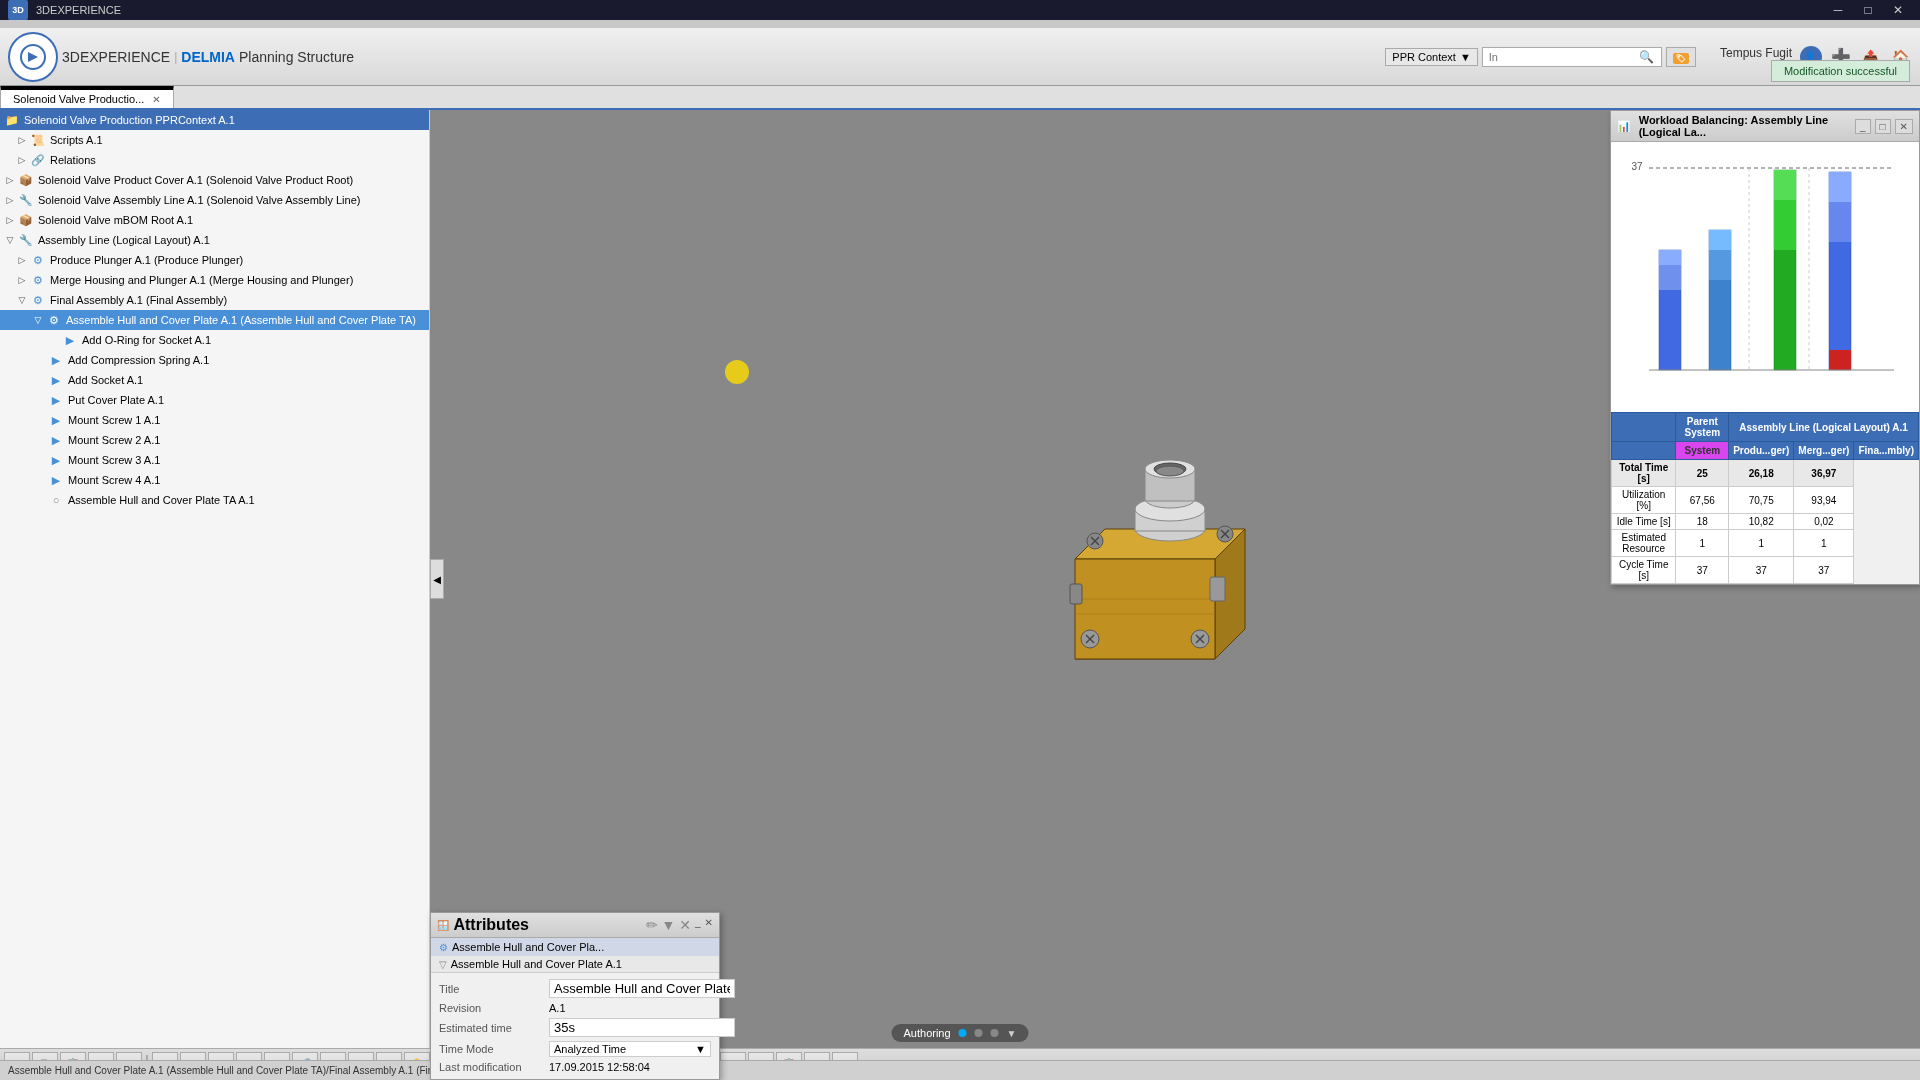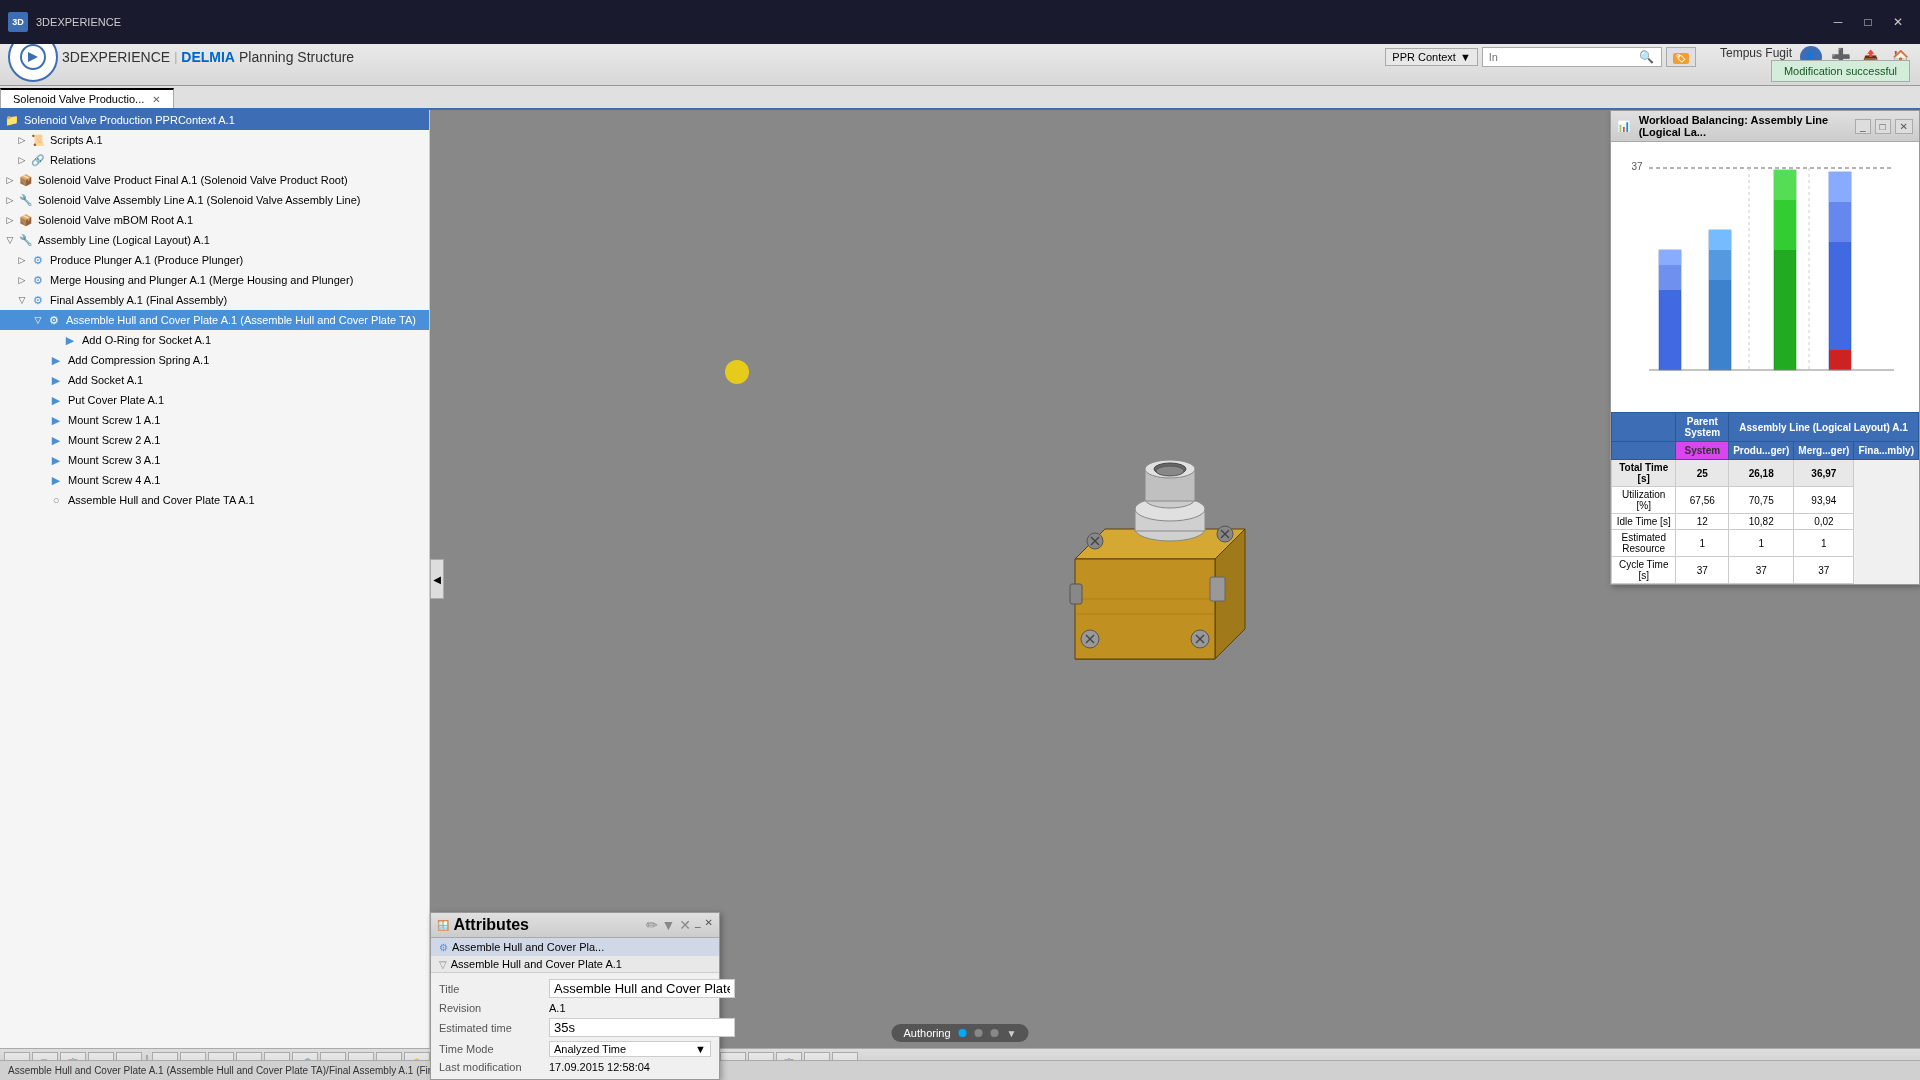--- a/index.html
+++ b/index.html
@@ -1,38 +1,38 @@
 <!DOCTYPE html>
 <html><head>
   <meta charset="utf-8">
   <style>
     * { box-sizing: border-box; margin: 0; padding: 0; }
     body { font-family: 'Segoe UI', Arial, sans-serif; font-size: 12px; background: #c8c8c8; width: 1920px; height: 1080px; overflow: hidden; position: relative; }
 
     
-    #title-bar { background: #1a1a2e; color: white; height: 44px; display: flex; align-items: center; padding: 0 8px; gap: 8px; position: absolute; top: 0; left: 0; right: 0; z-index: 100; }
+    #title-bar { background: #1a1a2e; color: white; height: 20px; display: flex; align-items: center; padding: 0 8px; gap: 8px; position: absolute; top: 0; left: 0; right: 0; z-index: 100; }
     #title-bar .app-icon { width: 20px; height: 20px; background: #3d6eb5; border-radius: 2px; display: flex; align-items: center; justify-content: center; font-size: 9px; color: white; font-weight: bold; }
     #title-bar .title-text { font-size: 11px; color: #ccc; }
     #title-bar .win-controls { margin-left: auto; display: flex; gap: 2px; }
     #title-bar .win-btn { width: 28px; height: 28px; display: flex; align-items: center; justify-content: center; cursor: pointer; color: #ccc; font-size: 12px; }
 
     
     #toolbar { background: linear-gradient(to bottom, #f0f0f0, #d8d8d8); height: 58px; position: absolute; top: 28px; left: 0; right: 0; display: flex; align-items: center; padding: 0 8px; gap: 4px; border-bottom: 1px solid #999; z-index: 99; }
     .toolbar-logo { width: 50px; height: 50px; border: 2px solid #3d6eb5; border-radius: 50%; display: flex; align-items: center; justify-content: center; background: white; }
     .toolbar-logo svg { width: 30px; height: 30px; }
     .toolbar-search { margin-left: auto; display: flex; align-items: center; gap: 4px; }
     .ppr-dropdown { background: #e8e8e8; border: 1px solid #aaa; padding: 2px 6px; font-size: 11px; cursor: pointer; display: flex; align-items: center; gap: 4px; }
     .search-box { display: flex; align-items: center; background: white; border: 1px solid #aaa; padding: 2px 6px; width: 180px; }
     .search-box input { border: none; outline: none; font-size: 11px; width: 100%; }
     .user-area { display: flex; align-items: flex-start; gap: 8px; color: #333; font-size: 12px; }
 
     
     #tab-bar { position: absolute; top: 86px; left: 0; right: 0; height: 24px; background: #e0e0e0; display: flex; align-items: flex-end; border-bottom: 2px solid #3d6eb5; z-index: 98; }
     .tab { background: #c8c8c8; border: 1px solid #aaa; border-bottom: none; padding: 3px 12px; font-size: 11px; cursor: pointer; display: flex; align-items: center; gap: 4px; }
-    .tab.active { background: white; border-top: 2px solid #000000; }
+    .tab.active { background: white; border-top: 7px solid #000000; }
     .tab-close { font-size: 10px; color: #666; cursor: pointer; margin-left: 4px; }
 
     
     #main { position: absolute; top: 110px; left: 0; right: 0; bottom: 32px; display: flex; }
 
     
     #left-panel { width: 430px; background: #f5f5f5; border-right: 1px solid #ccc; overflow-y: auto; flex-shrink: 0; }
     .tree-item { display: flex; align-items: center; padding: 2px 4px; cursor: pointer; white-space: nowrap; font-size: 11px; }
     .tree-item.selected { background: #3d6eb5; color: white; }
     .tree-indent-1 { padding-left: 16px; }
@@ -174,21 +174,21 @@
 
     <div class="tree-item tree-indent-1">
       <span class="expand-btn">▷</span>
       <span class="tree-icon" style="color:#888;">🔗</span>
       <span>Relations</span>
     </div>
 
     <div class="tree-item">
       <span class="expand-btn">▷</span>
       <span class="tree-icon icon-folder">📦</span>
-      <span>Solenoid Valve Product Final A.1 (Solenoid Valve Product Root)</span>
+      <span>Solenoid Valve Product Cover A.1 (Solenoid Valve Product Root)</span>
     </div>
 
     <div class="tree-item">
       <span class="expand-btn">▷</span>
       <span class="tree-icon" style="color:#f0a030;">🔧</span>
       <span>Solenoid Valve Assembly Line A.1 (Solenoid Valve Assembly Line)</span>
     </div>
 
     <div class="tree-item">
       <span class="expand-btn">▷</span>
@@ -381,21 +381,21 @@
               <td>36,97</td>
             </tr>
             <tr>
               <td>Utilization [%]</td>
               <td>67,56</td>
               <td>70,75</td>
               <td>93,94</td>
             </tr>
             <tr>
               <td>Idle Time [s]</td>
-              <td>12</td>
+              <td>18</td>
               <td>10,82</td>
               <td>0,02</td>
             </tr>
             <tr>
               <td>Estimated Resource</td>
               <td>1</td>
               <td>1</td>
               <td>1</td>
             </tr>
             <tr>

